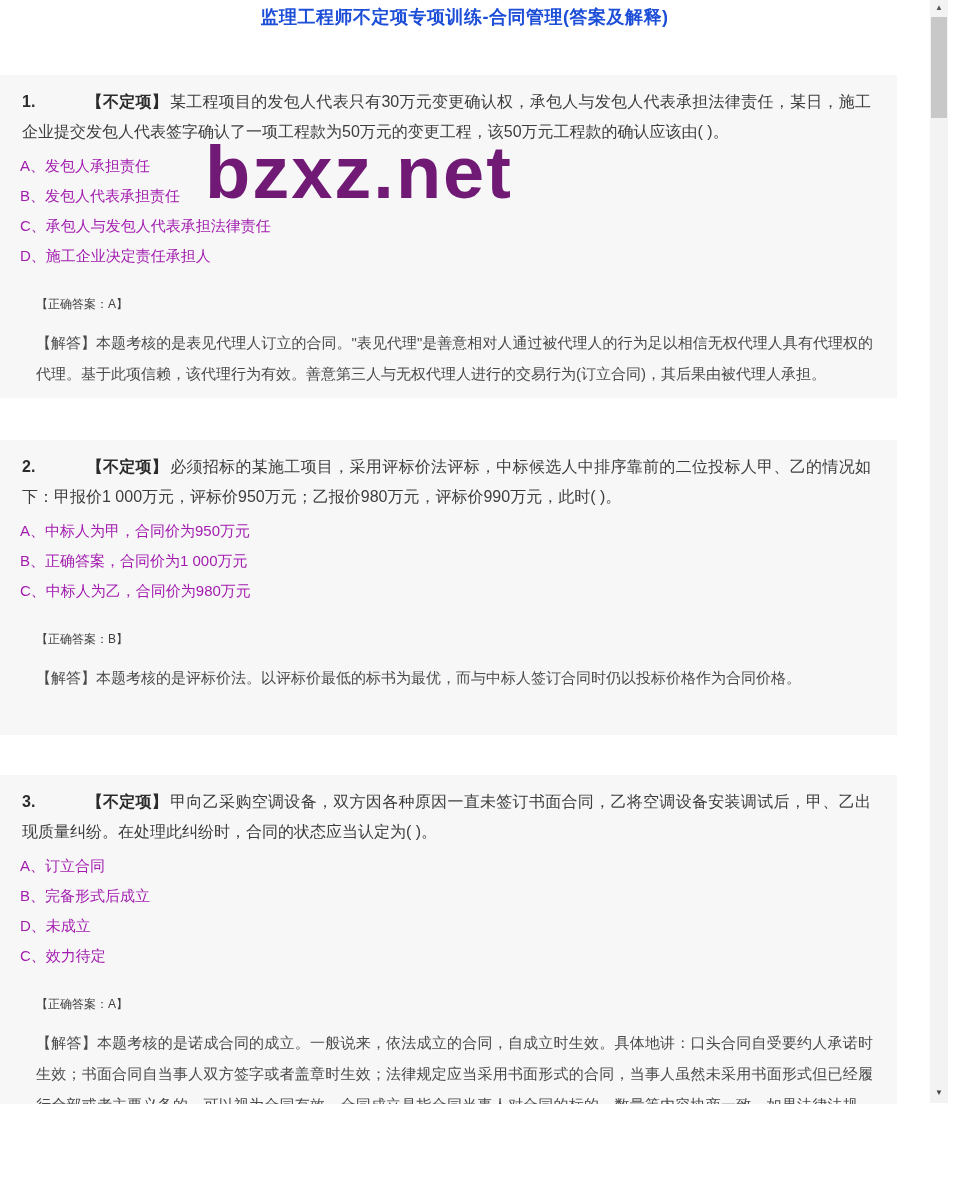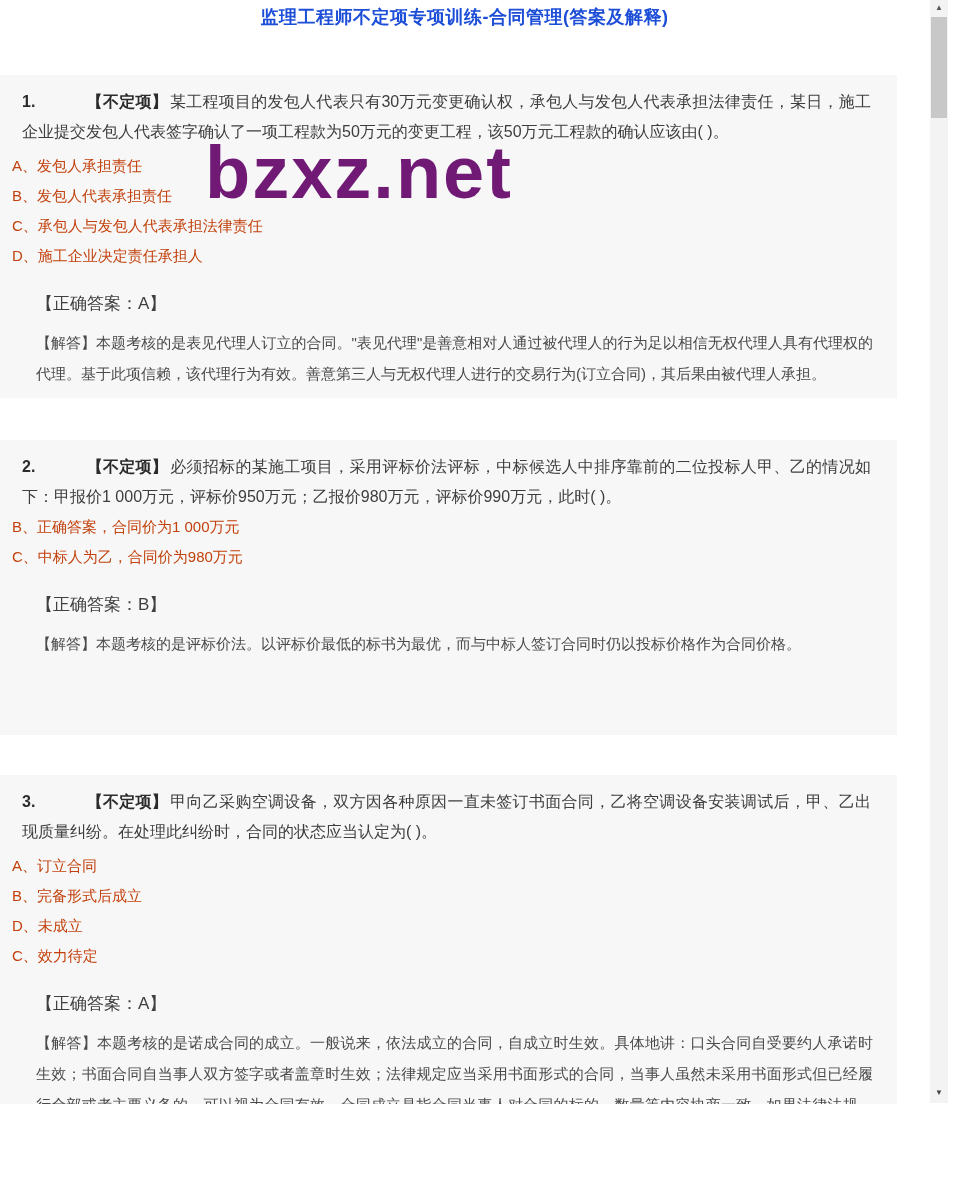--- a/index.html
+++ b/index.html
@@ -42,30 +42,30 @@
     padding: 12px 26px 0 22px;
     font-size: 16px; line-height: 30px;
     color: #3d3d3d;
     text-align: justify;
     position: relative; z-index: 3;
   }
   .qnum, .qtag { font-weight: bold; color: #2b2b2b; }
   .qnum { margin-right: 3px; }
   .qtag { margin-right: 2px; margin-left: 48px; }
   .opt {
-    padding: 0 26px 0 12px;
+    padding: 0 26px 0 20px;
     font-size: 15px; line-height: 30px;
-    color: #c2410c;
+    color: #a21caf;
     position: relative; z-index: 3;
   }
   .opt-first { margin-top: 4px; }
   .answer {
     margin-top: 18px;
     padding: 0 26px 0 36px;
-    font-size: 17px; line-height: 30px;
+    font-size: 12px; line-height: 30px;
     color: #3f3f3f;
     position: relative; z-index: 3;
   }
   .expl {
     margin-top: 8px;
     padding: 0 24px 0 36px;
     font-size: 15px; line-height: 31px;
     color: #4a4a4a;
     text-align: justify;
     position: relative; z-index: 3;
@@ -105,20 +105,21 @@
     <p class="opt opt-first"><span>A、</span><span>发包人承担责任</span></p>
     <p class="opt"><span>B、</span><span>发包人代表承担责任</span></p>
     <p class="opt"><span>C、</span><span>承包人与发包人代表承担法律责任</span></p>
     <p class="opt"><span>D、</span><span>施工企业决定责任承担人</span></p>
     <p class="answer">【正确答案：A】</p>
     <p class="expl">【解答】本题考核的是表见代理人订立的合同。"表见代理"是善意相对人通过被代理人的行为足以相信无权代理人具有代理权的代理。基于此项信赖，该代理行为有效。善意第三人与无权代理人进行的交易行为(订立合同)，其后果由被代理人承担。</p>
   </section>
 
   <section class="card card-2">
     <p class="stem"><span class="qnum">2.</span><span class="qtag">【不定项】</span><span>必须招标的某施工项目，采用评标价法评标，中标候选人中排序靠前的二位投标人甲、乙的情况如下：甲报价1 000万元，评标价950万元；乙报价980万元，评标价990万元，此时( )。</span></p>
+    <p class="opt opt-first"><span>A、</span><span>中标人为甲，合同价为950万元</span></p>
     <p class="opt"><span>B、</span><span>正确答案，合同价为1 000万元</span></p>
     <p class="opt"><span>C、</span><span>中标人为乙，合同价为980万元</span></p>
     <p class="answer">【正确答案：B】</p>
     <p class="expl">【解答】本题考核的是评标价法。以评标价最低的标书为最优，而与中标人签订合同时仍以投标价格作为合同价格。</p>
   </section>
 
   <section class="card card-3">
     <p class="stem"><span class="qnum">3.</span><span class="qtag">【不定项】</span><span>甲向乙采购空调设备，双方因各种原因一直未签订书面合同，乙将空调设备安装调试后，甲、乙出现质量纠纷。在处理此纠纷时，合同的状态应当认定为( )。</span></p>
     <p class="opt opt-first"><span>A、</span><span>订立合同</span></p>
     <p class="opt"><span>B、</span><span>完备形式后成立</span></p>

